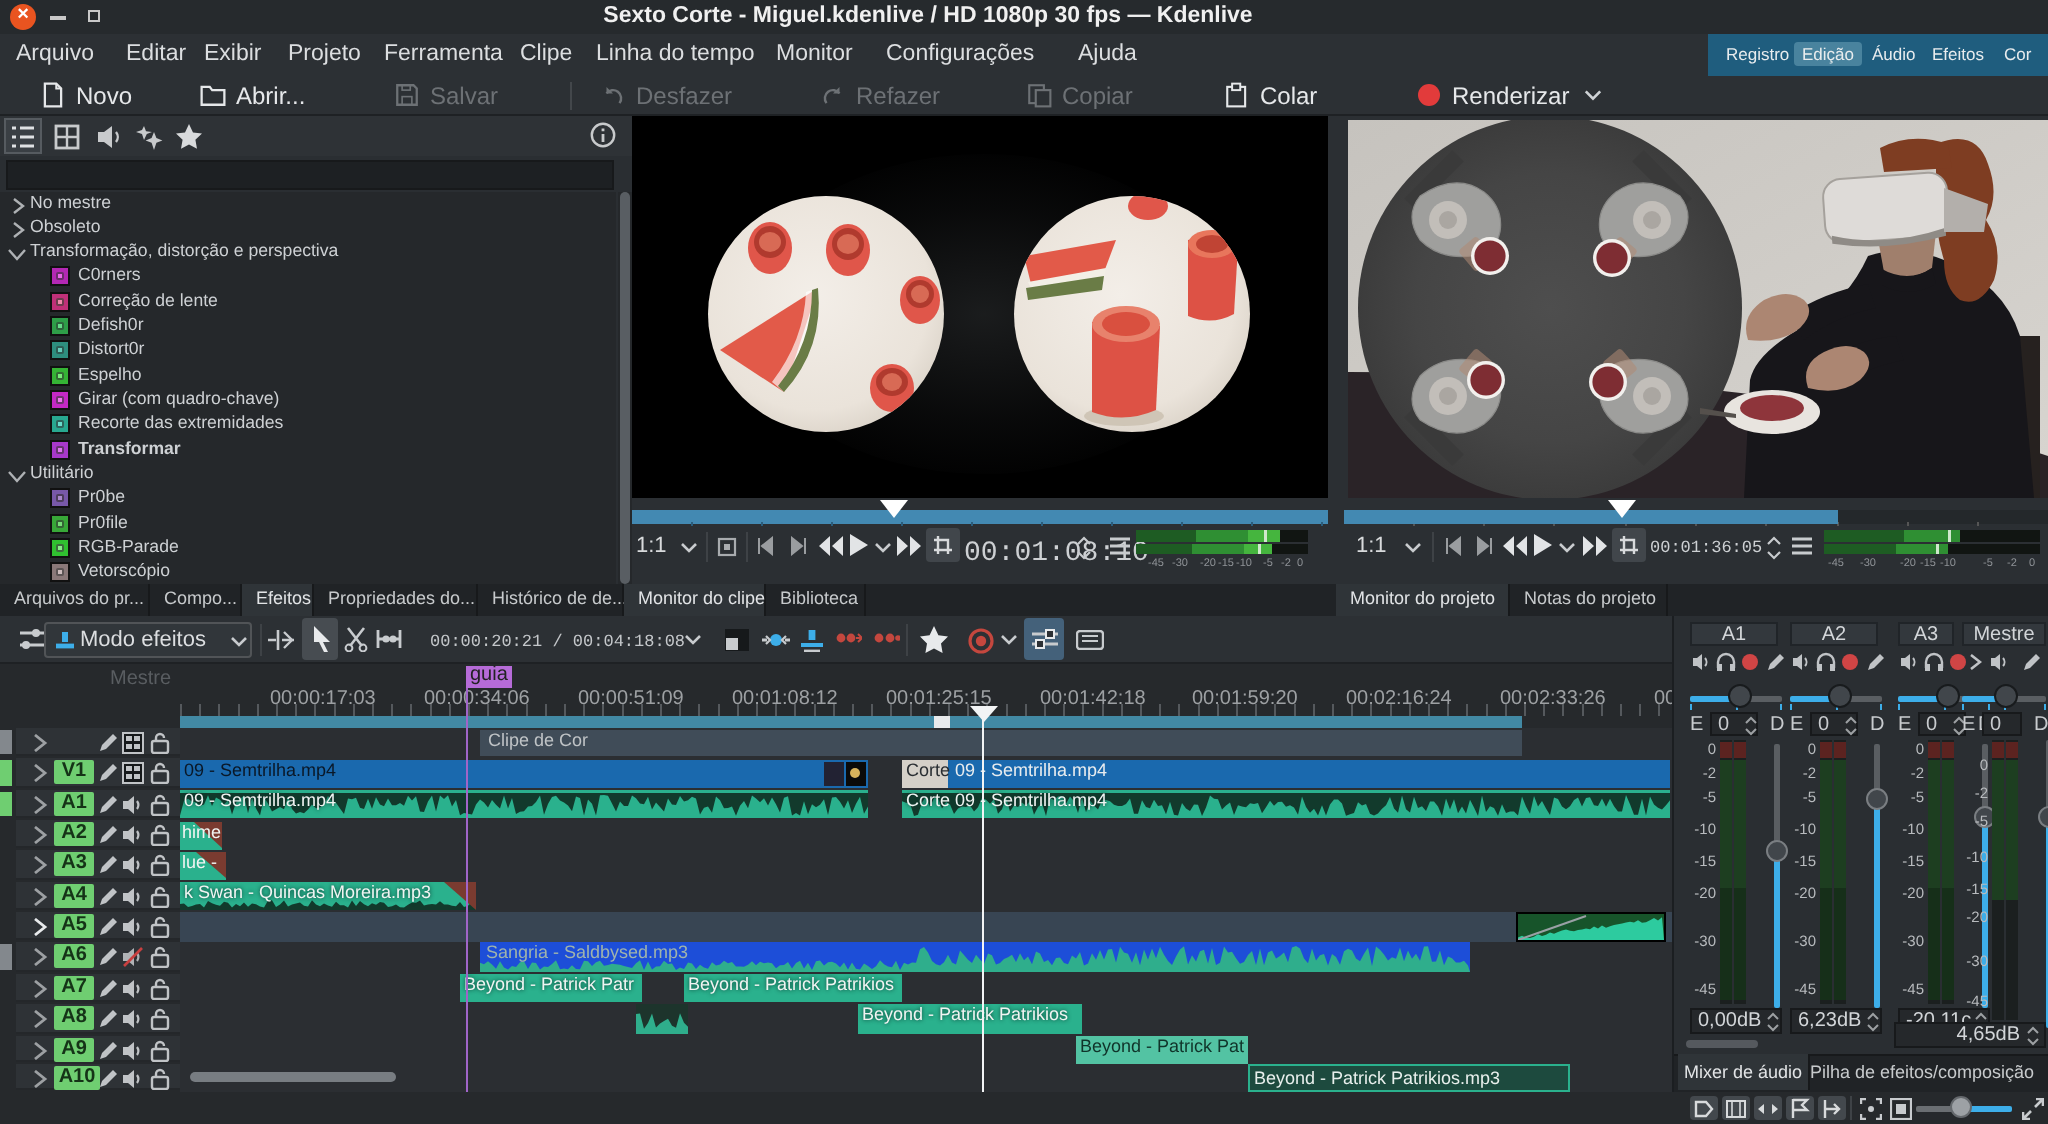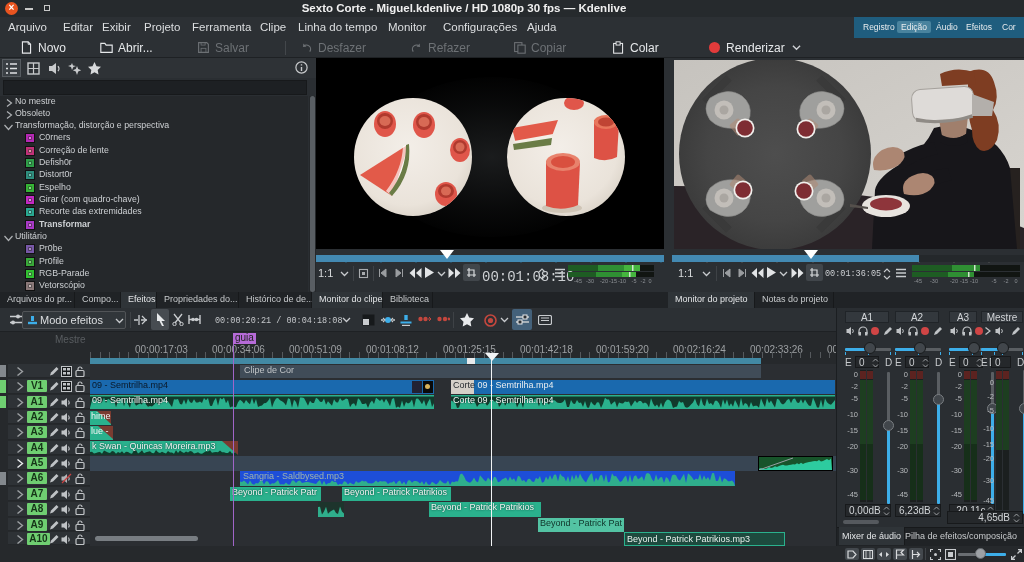--- a/index.html
+++ b/index.html
@@ -70,21 +70,21 @@
 <div id="menubar">
   <span class="mi" style="left:8px">Arquivo</span>
   <span class="mi" style="left:63px">Editar</span>
   <span class="mi" style="left:102px">Exibir</span>
   <span class="mi" style="left:144px">Projeto</span>
   <span class="mi" style="left:192px">Ferramenta</span>
   <span class="mi" style="left:260px">Clipe</span>
   <span class="mi" style="left:298px">Linha do tempo</span>
   <span class="mi" style="left:388px">Monitor</span>
   <span class="mi" style="left:443px">Configurações</span>
-  <span class="mi" style="left:527px">Ajuda</span>
+  <span class="mi" style="left:539px">Ajuda</span>
   <div id="docktabs">
     <span style="left:9px">Registro</span>
     <span class="sel" style="left:47px">Edição</span>
     <span style="left:82px">Áudio</span>
     <span style="left:112px">Efeitos</span>
     <span style="left:148px">Cor</span>
   </div>
 </div>
 <div id="toolbar">
   <span class="tbtn" style="left:20px"><svg class="ticon" viewBox="0 0 16 16">

